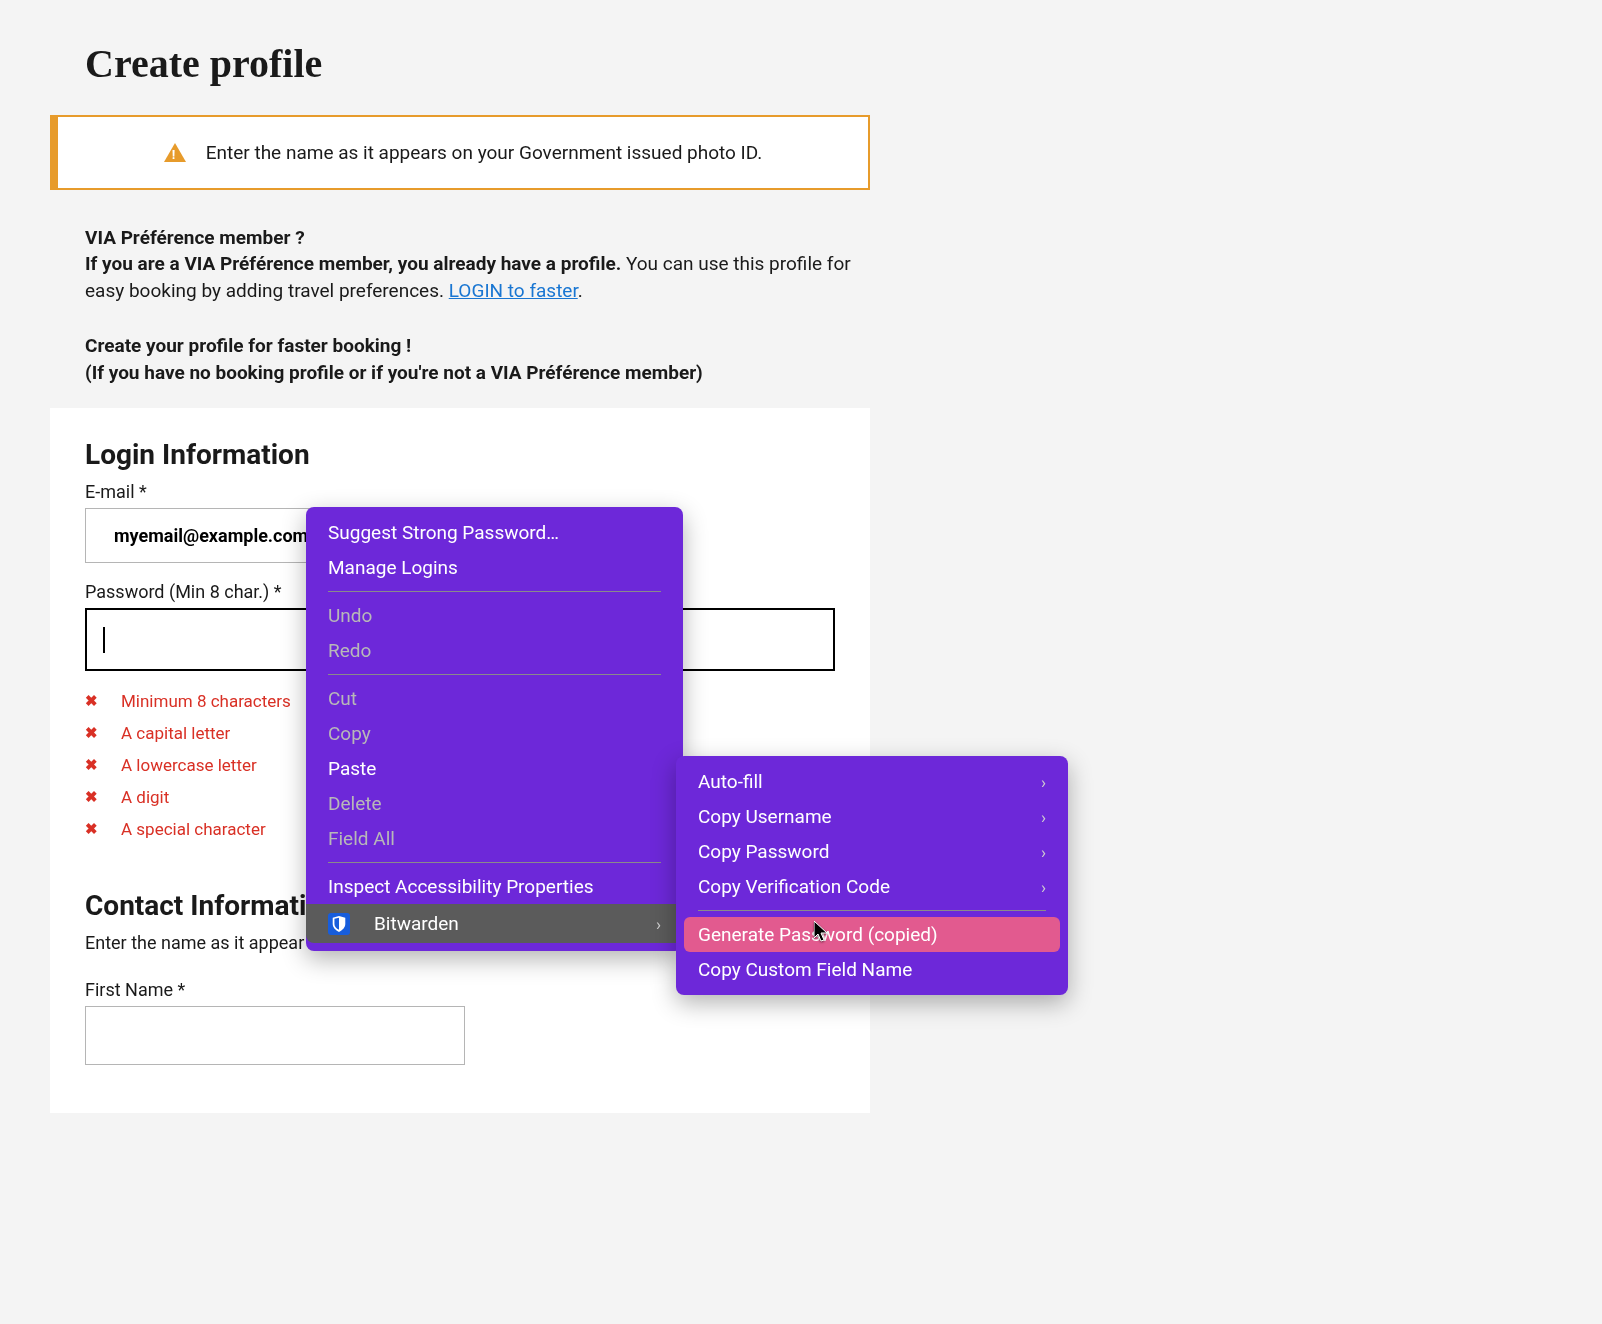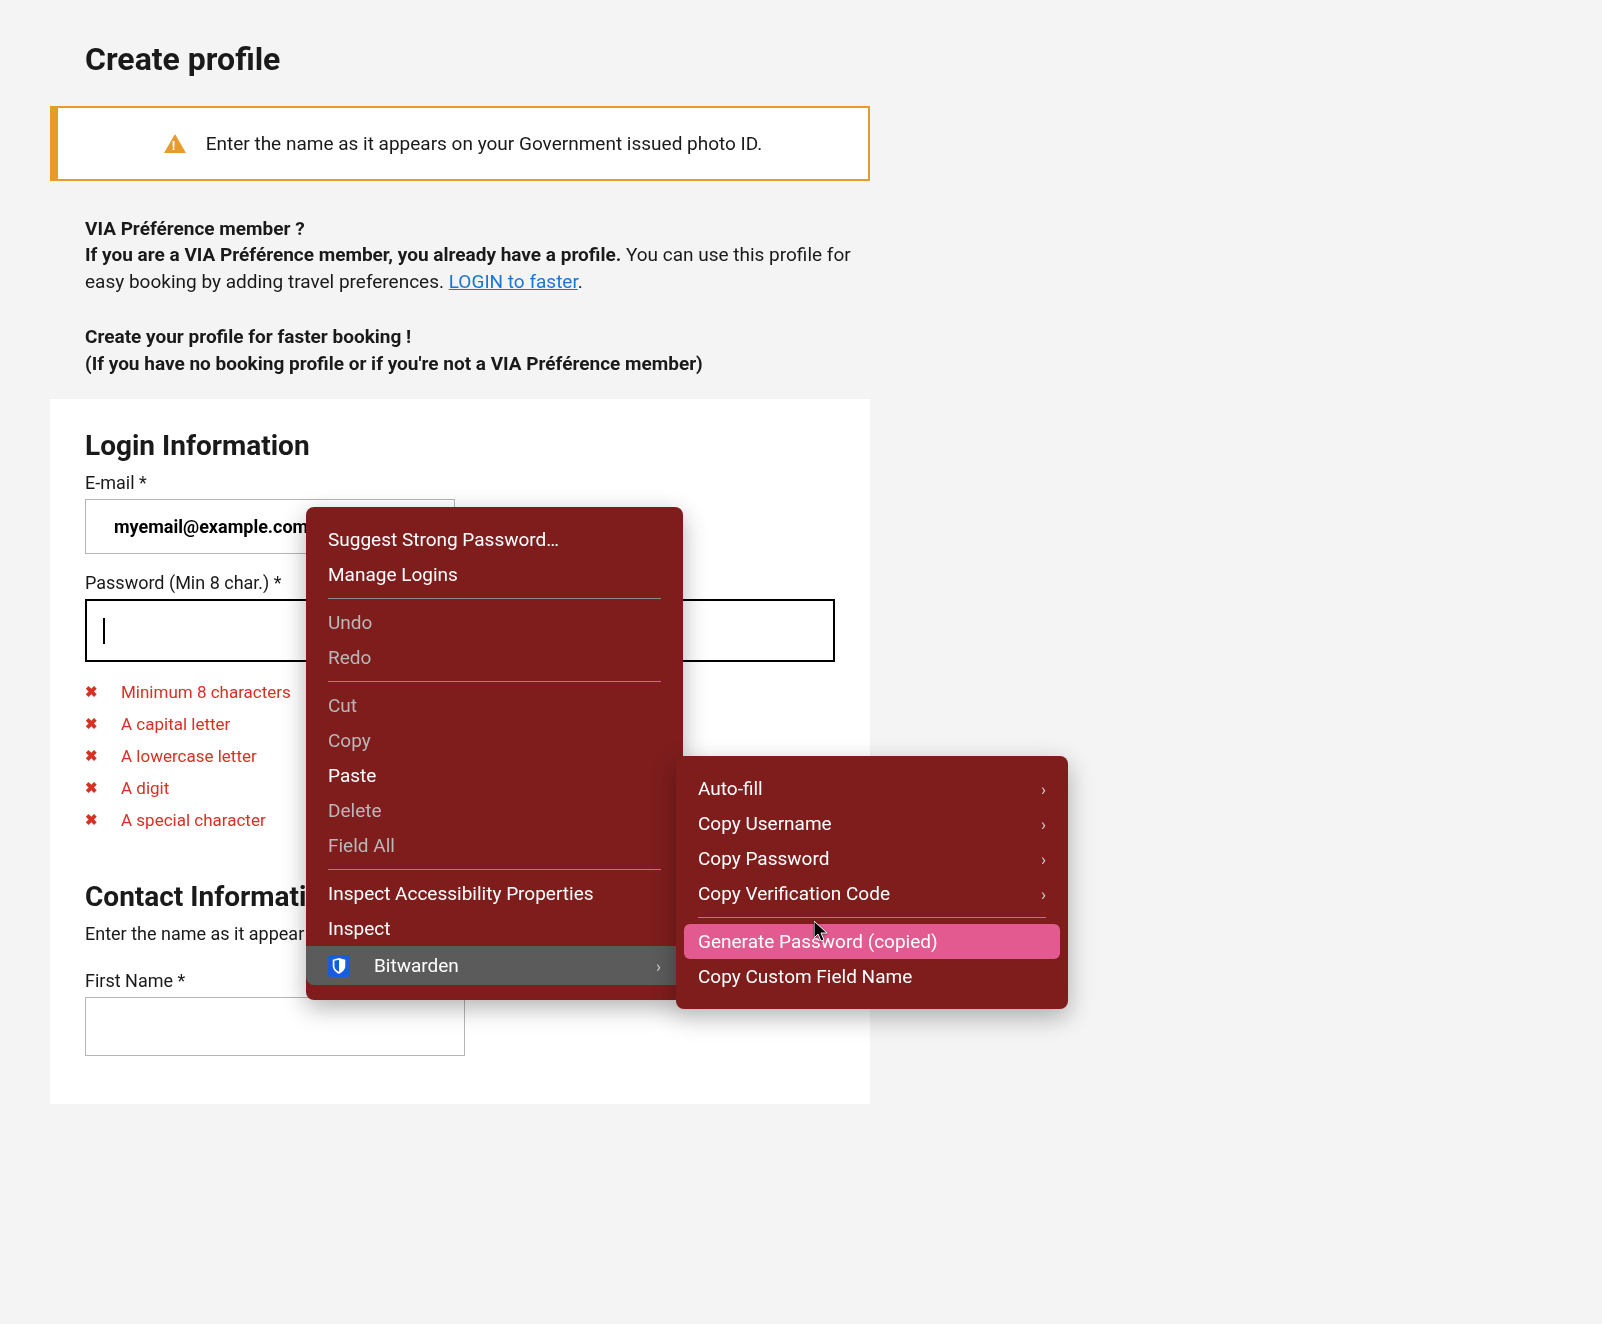--- a/index.html
+++ b/index.html
@@ -13,25 +13,26 @@
       color: #1a1a1a;
       width: 1602px;
       height: 1324px;
       overflow: hidden;
       position: relative;
     }
     .page-container {
       padding: 40px 50px 0 50px;
     }
     .page-title {
-      font-size: 32px;
+      font-size: 40px;
       font-weight: 700;
       color: #1a1a1a;
       margin-bottom: 28px;
       margin-left: 35px;
+      font-family: Liberation Serif, serif;
     }
     .alert-box {
       border: 2px solid #e79b2b;
       border-left: 8px solid #e79b2b;
       background: #fff;
       padding: 24px 28px;
       margin-bottom: 36px;
       display: flex;
       align-items: center;
       gap: 20px;
@@ -152,23 +153,23 @@
     .first-name-input {
       border: 1px solid #b5b5b5;
       padding: 18px 14px;
       width: 380px;
       font-size: 18px;
       font-family: inherit;
     }
     
     .context-menu {
       position: absolute;
-      background: #7f1d1d;
+      background: #6d28d9;
       border-radius: 8px;
-      padding: 15px 0;
+      padding: 8px 0;
       box-shadow: 0 8px 24px rgba(0,0,0,0.3);
       color: #fff;
       font-size: 19px;
     }
     .menu-main {
       top: 507px;
       left: 306px;
       width: 377px;
     }
     .menu-item {
@@ -342,23 +343,20 @@
   <div class="menu-item disabled">
       <span>Delete</span>
     </div>
   <div class="menu-item disabled">
       <span>Field All</span>
     </div>
   <div class="menu-divider"></div>
   <div class="menu-item">
       <span>Inspect Accessibility Properties</span>
     </div>
-  <div class="menu-item">
-      <span>Inspect</span>
-    </div>
   <div class="menu-item bitwarden">
     <div style="display:flex;align-items:center;gap:24px;">
       <span class="bitwarden-icon">
         <svg width="14" height="16" viewBox="0 0 24 28">
             <path d="M12 0 L1 3 V14 C1 20 6 25 12 28 C18 25 23 20 23 14 V3 Z M12 3 V24 C7 22 4 18 4 14 V5 L12 3 Z"></path>
           </svg>
       </span>
       <span>Bitwarden</span>
     </div>
     <span class="chevron">›</span>

